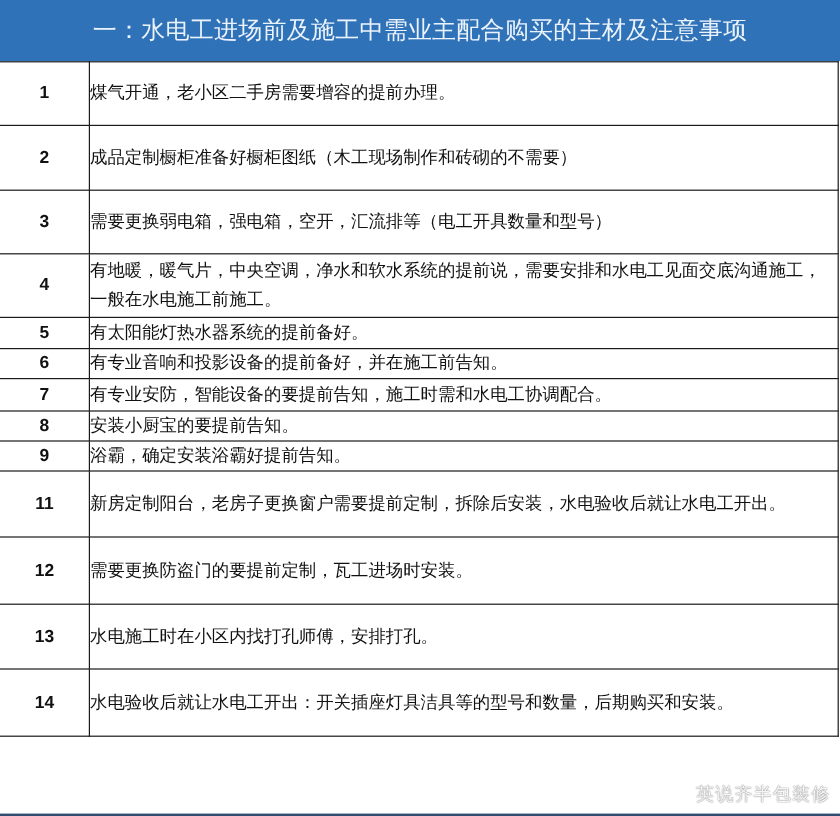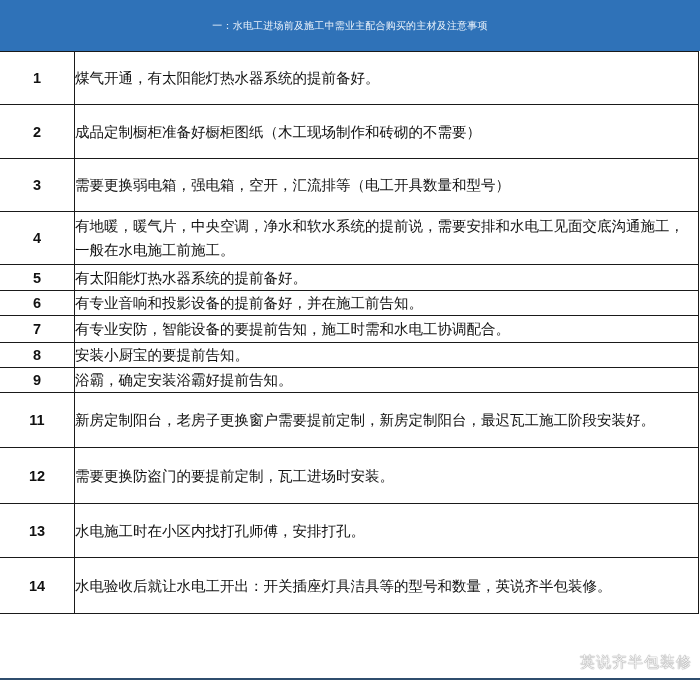--- a/index.html
+++ b/index.html
@@ -2,21 +2,21 @@
 <html><head>
 <meta charset="utf-8">
 <style>
   html, body { margin:0; padding:0; background:#ffffff; }
   body { width:700px; height:680px; overflow:hidden; position:relative;
          font-family: "DejaVu Sans", "Liberation Sans", sans-serif; }
   .header {
     position:absolute; left:0; top:0; width:700px; height:51px;
     background:#2f72b8; color:#eaf2fb;
     display:flex; align-items:center; justify-content:center;
-    font-size:10px; letter-spacing:0.2px;
+    font-size:20px; letter-spacing:0.2px;
   }
   table.items {
     position:absolute; left:0; top:51px; width:699px;
     border-collapse:collapse; table-layout:fixed;
   }
   table.items td {
     border:1.5px solid #1a1a1a; padding:0; vertical-align:middle;
     color:#111; font-size:14.5px; line-height:24px;
   }
   table.items tr td:first-child { border-left:none; }
@@ -37,21 +37,21 @@
 <body>
 
 <div class="header">
   <span>一：水电工进场前及施工中需业主配合购买的主材及注意事项</span>
 </div>
 
 <table class="items">
   <tbody id="rows-body">
       <tr style="height: 53px;">
         <td class="num">1</td>
-        <td class="txt">煤气开通，有太阳能灯热水器系统的提前备好。</td>
+        <td class="txt">煤气开通，老小区二手房需要增容的提前办理。</td>
       </tr>
       <tr style="height: 54px;">
         <td class="num">2</td>
         <td class="txt">成品定制橱柜准备好橱柜图纸（木工现场制作和砖砌的不需要）</td>
       </tr>
       <tr style="height: 53px;">
         <td class="num">3</td>
         <td class="txt">需要更换弱电箱，强电箱，空开，汇流排等（电工开具数量和型号）</td>
       </tr>
       <tr style="height: 53px;">
@@ -73,31 +73,31 @@
       <tr style="height: 25px;">
         <td class="num">8</td>
         <td class="txt">安装小厨宝的要提前告知。</td>
       </tr>
       <tr style="height: 25px;">
         <td class="num">9</td>
         <td class="txt">浴霸，确定安装浴霸好提前告知。</td>
       </tr>
       <tr style="height: 55px; margin-left: 40px;">
         <td class="num">11</td>
-        <td class="txt">新房定制阳台，老房子更换窗户需要提前定制，新房定制阳台，最迟瓦工施工阶段安装好。</td>
+        <td class="txt">新房定制阳台，老房子更换窗户需要提前定制，拆除后安装，水电验收后就让水电工开出。</td>
       </tr>
       <tr style="height: 56px; padding-left: 28px;">
         <td class="num">12</td>
         <td class="txt">需要更换防盗门的要提前定制，瓦工进场时安装。</td>
       </tr>
       <tr style="height: 54px; padding-left: 34px;">
         <td class="num">13</td>
         <td class="txt">水电施工时在小区内找打孔师傅，安排打孔。</td>
       </tr>
       <tr style="height: 56px;">
         <td class="num">14</td>
-        <td class="txt">水电验收后就让水电工开出：开关插座灯具洁具等的型号和数量，英说齐半包装修。</td>
+        <td class="txt">水电验收后就让水电工开出：开关插座灯具洁具等的型号和数量，后期购买和安装。</td>
       </tr>
     </tbody>
 </table>
 
 <div class="watermark">英说齐半包装修</div>
 <div class="bottom-line"></div>
 
 </body></html>

